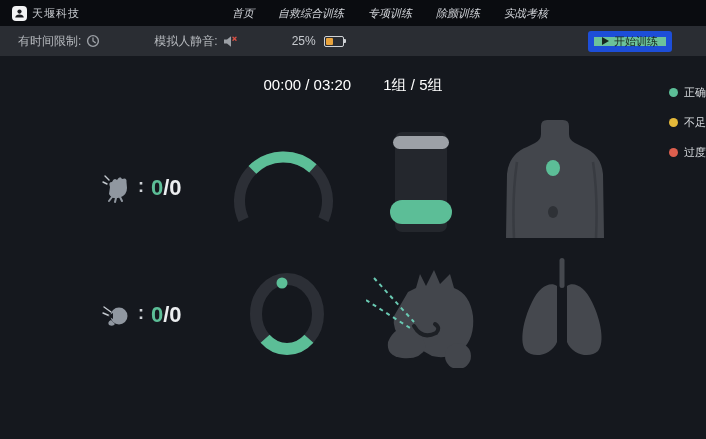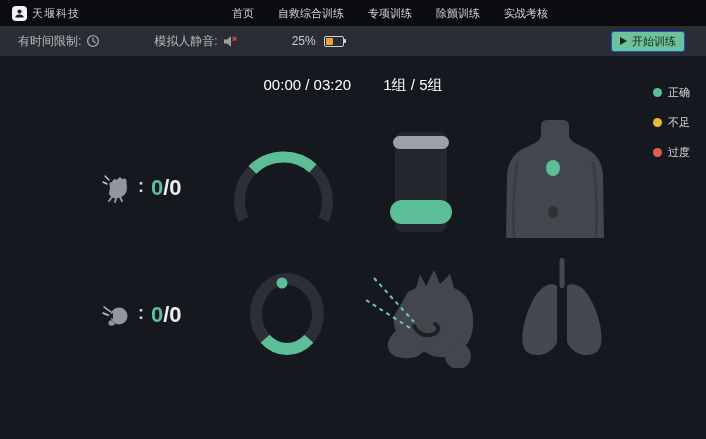--- a/index.html
+++ b/index.html
@@ -13,51 +13,51 @@
   .topbar {
     position:absolute; top:0; left:0; right:0; height:26px;
     background:#0a0c10; display:flex; align-items:center; padding:0 12px;
   }
   .brand { display:flex; gap:5px; }
   .logo {
     width:15px; height:15px; background:#f2f3f4; border-radius:4px;
     display:flex; align-items:center; justify-content:center;
   }
   .brand-name { font-size:11px; color:#c6c9ce; letter-spacing:1px; }
-  .nav { display:flex; gap:24px; margin-left:152px; }
+  .nav { display:flex; gap:24px; margin-left:152px;font-style:italic; }
   .nav-item { font-size:11px; color:#d2d5da; cursor:pointer; white-space:nowrap; }
   
   .toolbar {
     position:absolute; top:26px; left:0; right:0; height:30px;
     background:#2a2d33; display:flex; align-items:center; padding:0 18px;gap:24px;
   }
   .tool-group { display:flex; align-items:center; gap:5px; margin-right:30px; }
   .tool-label { font-size:12px; color:#b6b9be; }
   .battery-pct { font-size:12px; color:#c6c9ce; }
   .battery {
     width:20px; height:11px; border:1px solid #cfd2d6; border-radius:2px;
     position:relative; margin-left:3px;
   }
   .battery-fill { position:absolute; left:1px; top:1px; bottom:1px; width:42%; background:#e8a33d; border-radius:1px; }
   .battery-nub { position:absolute; right:-3px; top:2.5px; width:2px; height:4px; background:#cfd2d6; border-radius:0 1px 1px 0; }
   .toolbar-spacer { flex:1; }
   .btn {
     height:21px; border-radius:3px; font-size:11px; padding:0 8px;
     display:flex; align-items:center; gap:5px; cursor:pointer; white-space:nowrap;
   }
-  .btn-start { background:#6cc29a; border:1px solid #1d4ed8; color:#17271e; margin-right:3px; }
+  .btn-start { background:#6cc29a; border:6px solid #1d4ed8; color:#17271e; margin-right:16px; }
   .play-tri { width:0; height:0; border-top:4px solid transparent; border-bottom:4px solid transparent; border-left:7px solid #17271e; }
   .btn-reset { background:#c6c9cd; border:1px solid #d8dbdf; color:#26292e; }
   
   .timer-row {
     position:absolute; top:76px; left:0; right:0; text-align:center;
     color:#ffffff; font-size:15px;
   }
   .timer-row .grp { margin-left:28px; }
-  .legend { position:absolute; right:16px; top:85px;font-family:Liberation Serif, serif; }
+  .legend { position:absolute; right:0; top:85px;font-family:Liberation Serif, serif; }
   .legend-item { display:flex; align-items:center; gap:6px; margin-bottom:15px; }
   .legend-label { font-size:11px; color:#d7dade; }
   .dot { width:9px; height:9px; border-radius:50%; }
   .dot-green { background:#5cbe97; }
   .dot-yellow { background:#e5b93a; }
   .dot-red { background:#dd5f4e; }
   .counter { position:absolute; display:flex; align-items:center; gap:5px; height:36px; }
   .counter-colon { font-size:18px; color:#cfd2d6; font-weight:bold; margin:0 2px 3px 2px; }
   .counter-num { font-size:22px; font-weight:bold; color:#eceef0; }
   .counter-num .cur { color:#5cbe97; }

